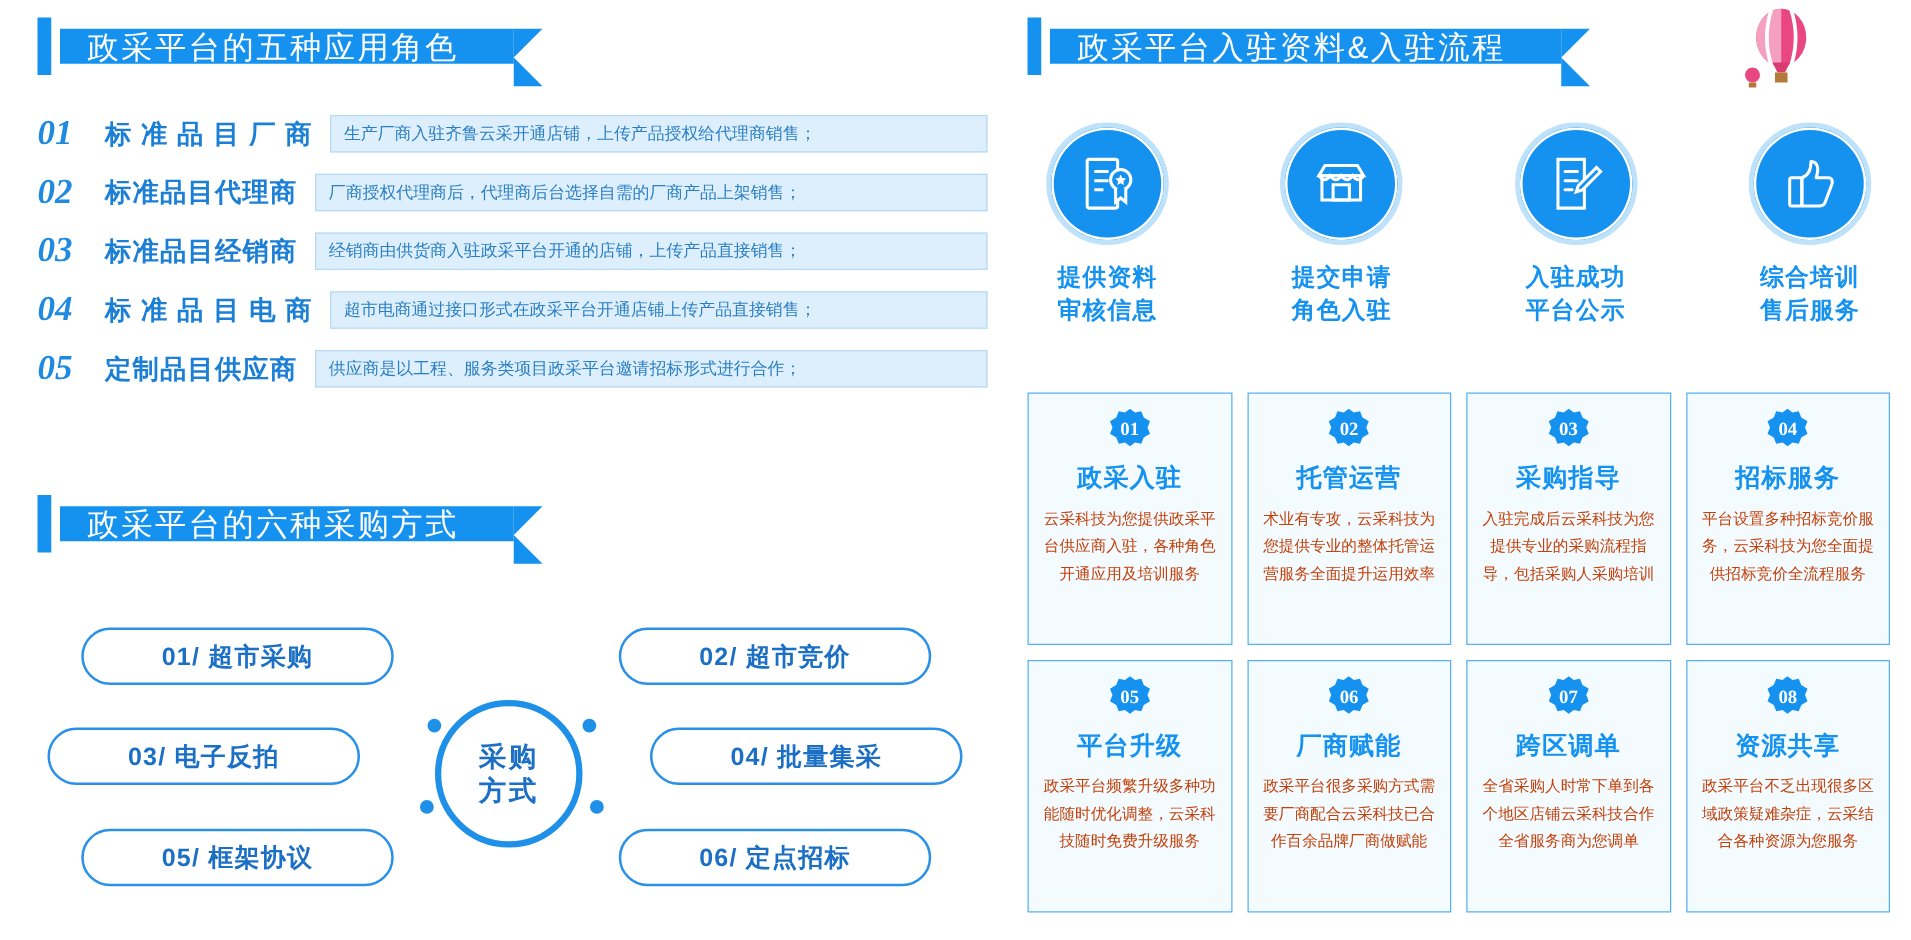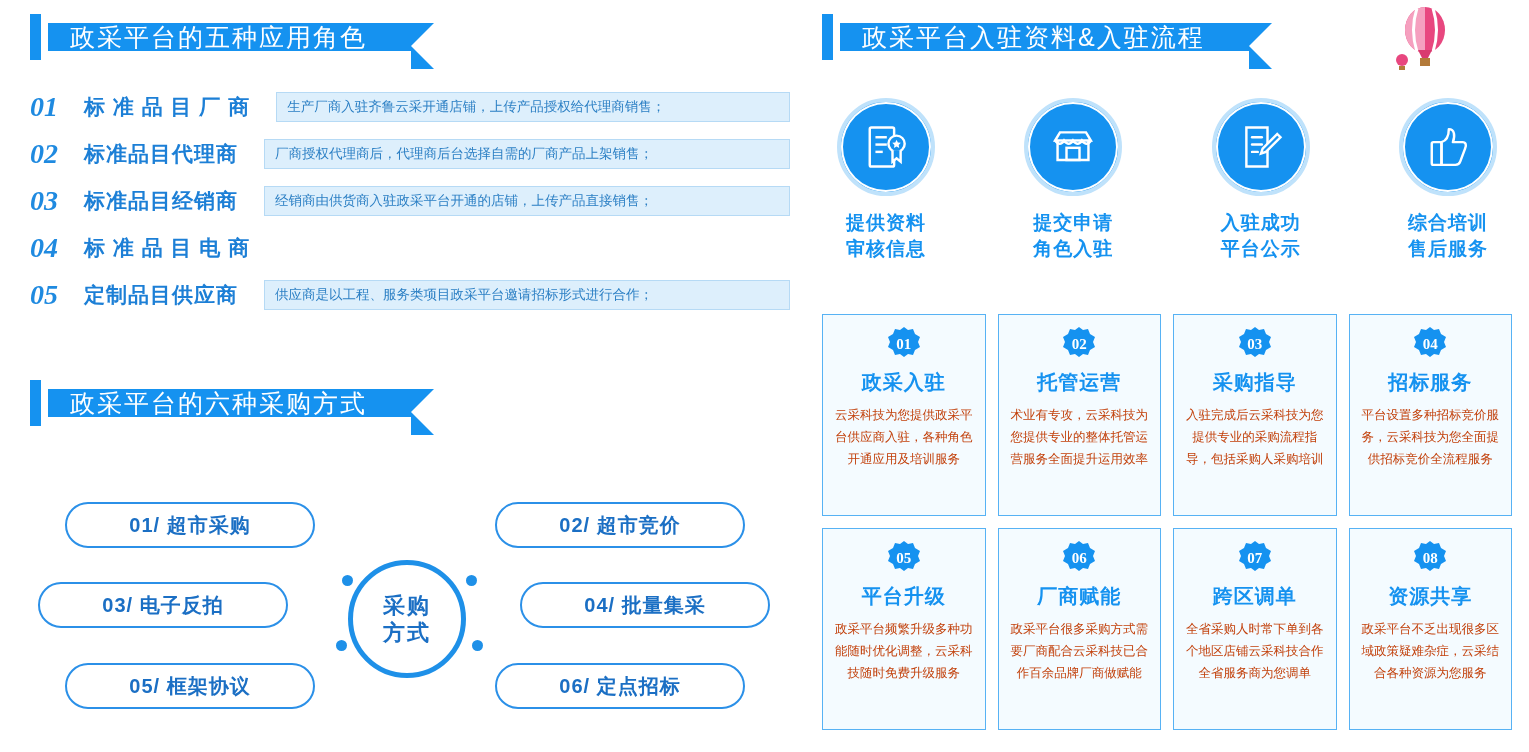--- a/index.html
+++ b/index.html
@@ -73,35 +73,35 @@
     background: #bfe2fb;
     border-radius: 50%;
     z-index: -1;
   }
   .role-name {
     font-size: 21px;
     color: #1c7fd6;
     font-weight: bold;
     letter-spacing: 1px;
     white-space: nowrap;
-    margin-right: 26px;
+    margin-right: 14px;
   }
   .role-desc {
     flex: 1;
     background: #ddeffc;
     border: 1px solid #b6daf5;
     color: #2b7fc4;
     font-size: 13.5px;
     padding: 6px 10px;
     line-height: 1.2;
     white-space: nowrap;
   }
 
   
-  #hdr-methods { left: 30px; top: 380px; }
+  #hdr-methods { left: 30px; top: 396px; }
   .methods { position: absolute; left: 30px; top: 480px; width: 780px; height: 250px; }
   .pill {
     position: absolute;
     border: 2px solid #2b90e8;
     border-radius: 30px;
     background: #ffffff;
     color: #1b6fc4;
     font-size: 20px;
     font-weight: bold;
     letter-spacing: 1px;
@@ -251,20 +251,21 @@
 
     <div class="role-row">
       <div class="role-num">03</div>
       <div class="role-name">标准品目经销商</div>
       <div class="role-desc">经销商由供货商入驻政采平台开通的店铺，上传产品直接销售；</div>
     </div>
 
     <div class="role-row">
       <div class="role-num">04</div>
       <div class="role-name">标 准 品 目 电 商</div>
+      <div class="role-desc">超市电商通过接口形式在政采平台开通店铺上传产品直接销售；</div>
     </div>
 
     <div class="role-row">
       <div class="role-num">05</div>
       <div class="role-name">定制品目供应商</div>
       <div class="role-desc">供应商是以工程、服务类项目政采平台邀请招标形式进行合作；</div>
     </div>
 
   </div>
 

